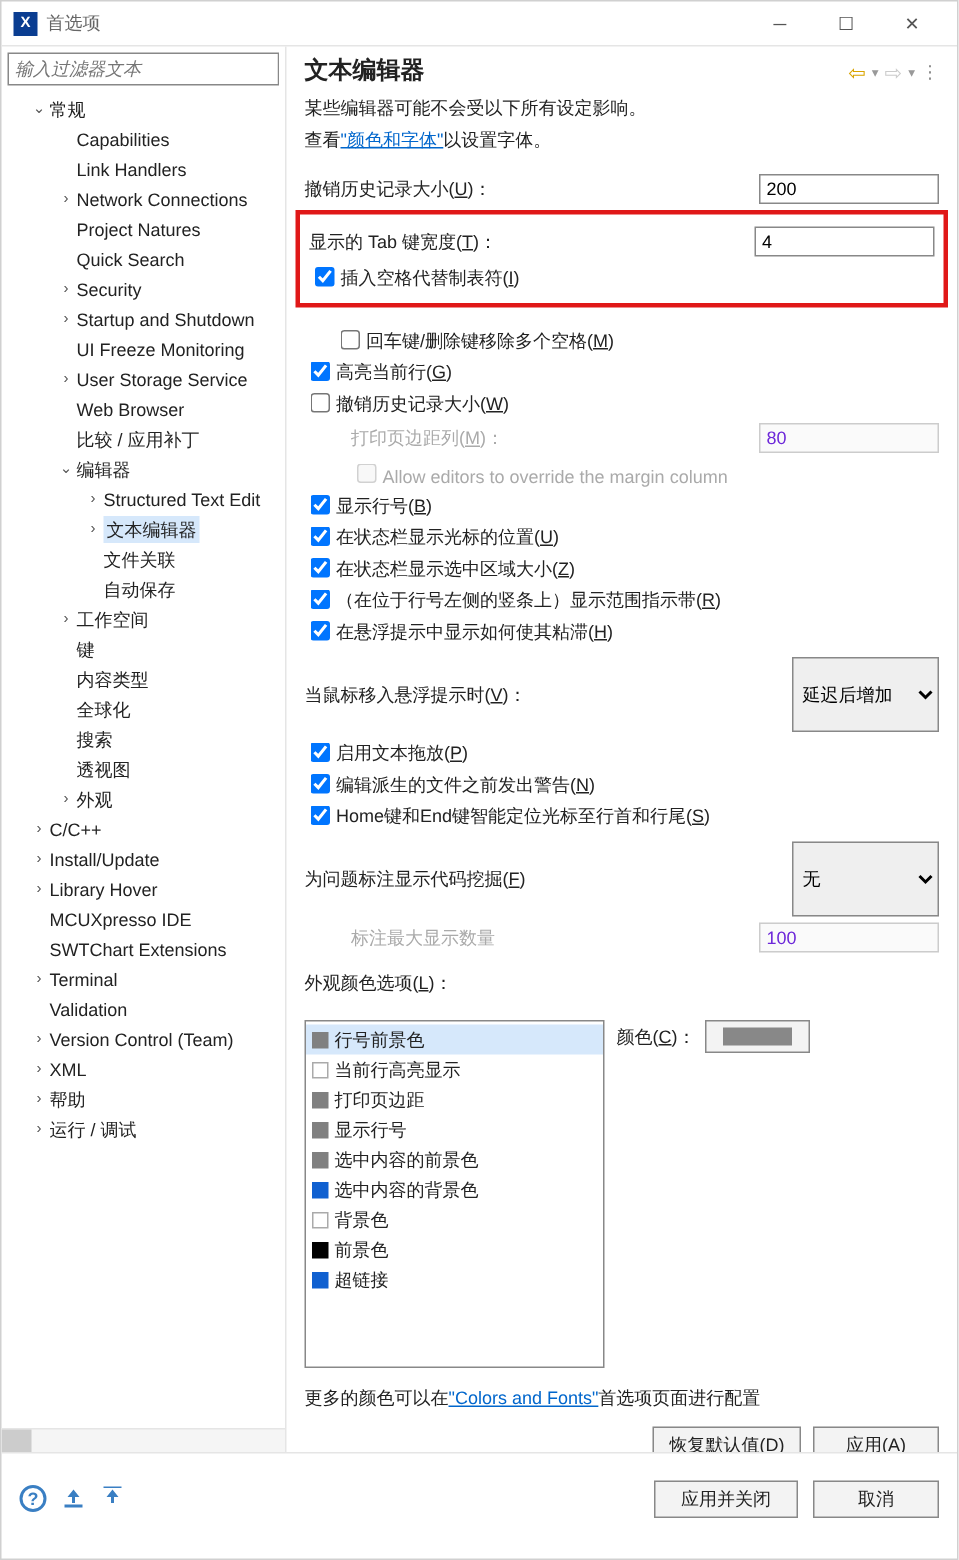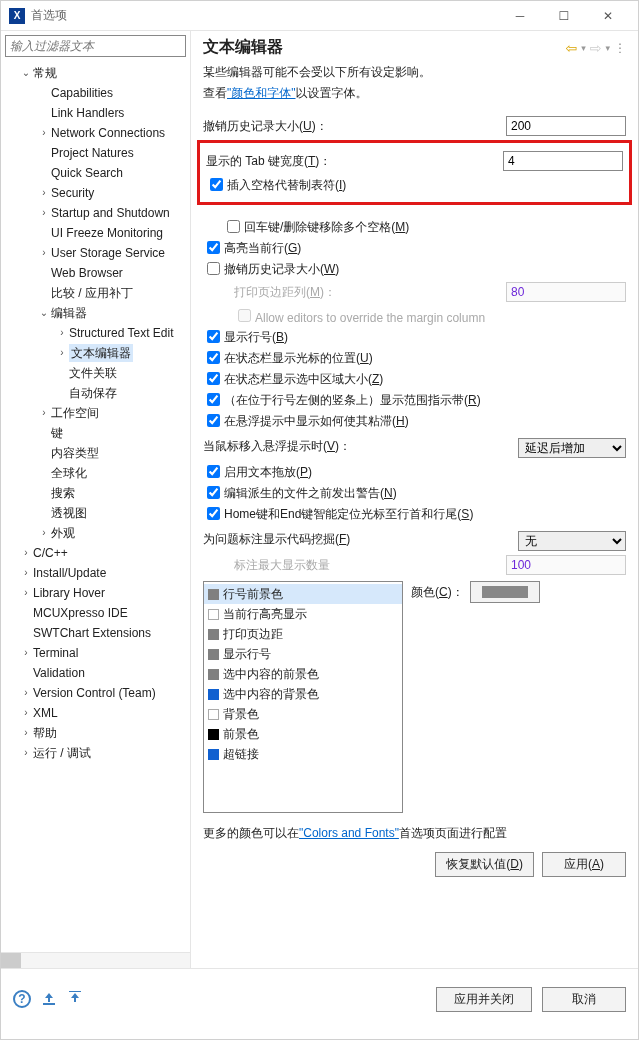--- a/index.html
+++ b/index.html
@@ -147,26 +147,26 @@
     display: flex;
     align-items: flex-end;
     margin: 2px 0;
   }
   .cb-row input[type="checkbox"] { margin-right: 4px; }
   .indent { margin-left: 20px; }
   .disabled { color: #aaa; margin-left: 31px; }
   .disabled input[type="text"]{ border-color:#ccc; color:#6d28d9; }
   .u { text-decoration: underline; }
   .sel-row {
-    display:flex; margin: 8px 0 4px;
+    display:flex; align-items:center; margin: 8px 0 4px;
   }
   .sel-row select {
-    width: 108px; border:1px solid #888; font-size:12px; padding:1px 2px;
-  }
-  .listbox-container { margin-top: 6px; }
+    width: 98px; border:1px solid #888; font-size:12px; padding:16px 2px;
+  }
+  .listbox-container { margin-top: 16px; }
   .listbox-row { display:flex; align-items:flex-start; gap:8px; }
   .listbox {
     width: 200px;
     height: 232px;
     border: 1px solid #888;
     overflow-x: scroll;
     overflow-y: hidden;
     padding: 2px 0 0;
   }
   .list-item {
@@ -472,20 +472,23 @@
       <span class="lbl" style="flex:1"><span>为问题标注显示代码挖掘(</span><span class="u">F</span>)</span>
       <select>
         <option>无</option>
       </select>
     </div>
     <div class="row indent disabled">
       <span class="lbl">标注最大显示数量</span>
       <input type="text" disabled="" value="100" style="">
     </div>
 
+    <div style="margin-top:12px">
+      <span>外观颜色选项(</span><span class="u">L</span>)：
+    </div>
     <div class="listbox-container">
       <div class="listbox-row">
         <div class="listbox" id="listbox">
             <div class="list-item sel">
               <span class="swatch" style="background: rgb(128, 128, 128);"></span>
               <span>行号前景色</span>
             </div>
             <div class="list-item">
               <span class="swatch" style="background: rgb(255, 255, 255); border: 1px solid rgb(170, 170, 170);"></span>
               <span>当前行高亮显示</span>

